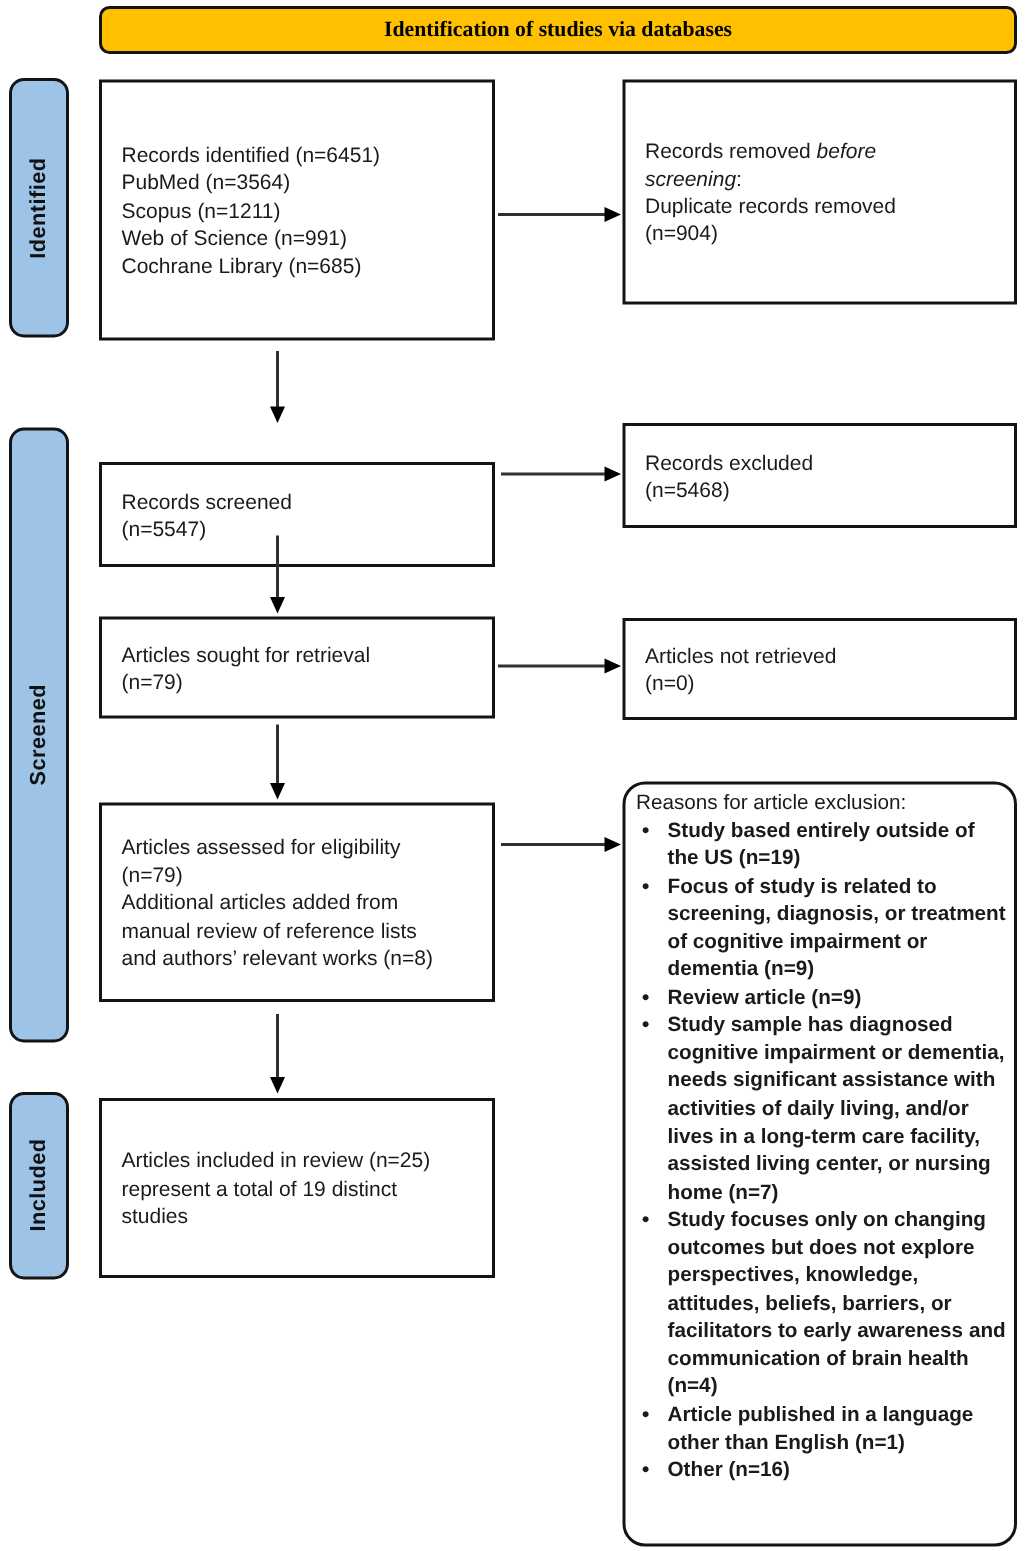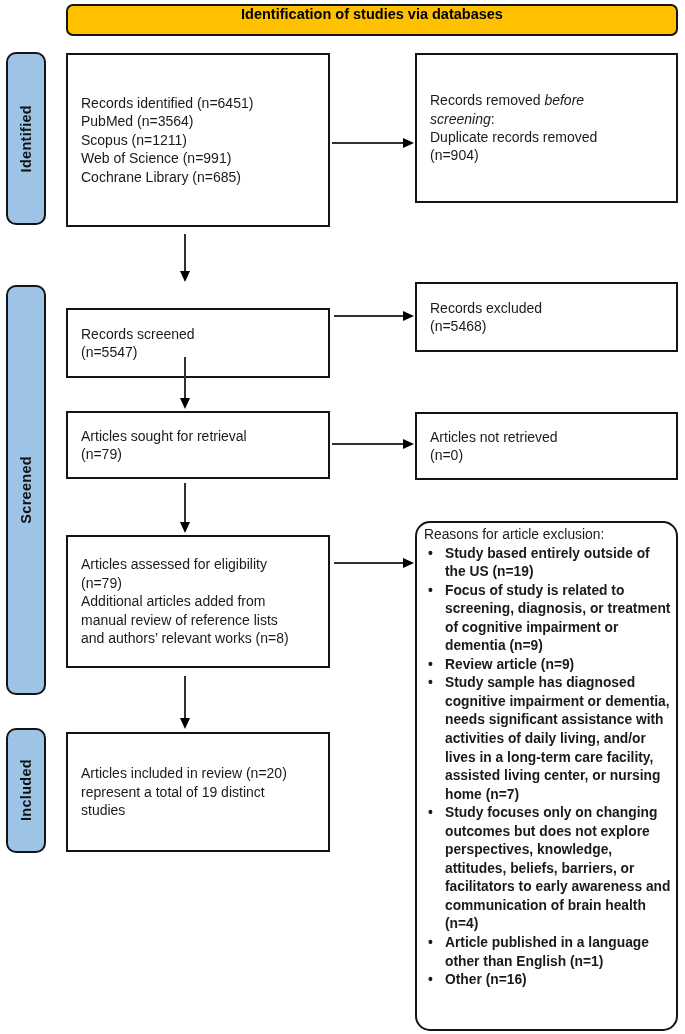--- a/index.html
+++ b/index.html
@@ -5,22 +5,22 @@
   html,body { margin:0; padding:0; background:#ffffff; }
   .canvas {
     position:relative; width:685px; height:1034px; background:#fff;
     font-family:"Liberation Sans", sans-serif; color:#1a1a1a;
     overflow:hidden;
   }
   .banner {
     position:absolute; left:66px; top:4px; width:612px; height:32px;
     background:var(--banner_fill); border:2px solid var(--box_border);
     border-radius:7px; box-sizing:border-box;
-    display:flex; justify-content:center;
-    font-weight:bold; font-size:14.5px; color:#000;
+    display:flex; align-items:center; justify-content:center;
+    font-weight:bold; font-size:14.5px; color:#000;font-family:Liberation Serif, serif;
   }
   .side {
     position:absolute; left:6px; width:40px;
     background:var(--sidebar_fill); border:2px solid var(--box_border);
     border-radius:10px; box-sizing:border-box;
     display:flex; align-items:center; justify-content:center;
   }
   .vtext {
     writing-mode:vertical-rl; transform:rotate(180deg);
     font-weight:bold; font-size:14.5px; color:#111; letter-spacing:0.3px;
@@ -128,21 +128,21 @@
         <div>Articles assessed for eligibility</div>
         <div>(n=79)</div>
         <div>Additional articles added from</div>
         <div>manual review of reference lists</div>
         <div>and authors’ relevant works (n=8)</div>
       </div>
   </div>
 
   <div class="box" id="box-included">
     <div>
-        <div>Articles included in review (n=20)</div>
+        <div>Articles included in review (n=25)</div>
         <div>represent a total of 19 distinct</div>
         <div>studies</div>
       </div>
   </div>
 
   <div class="box" id="box-removed">
     <p class="p narrow"><span>Records removed </span><span class="it">before screening</span><span>:</span></p>
     <div>
         <div>Duplicate records removed</div>
         <div>(n=904)</div>

